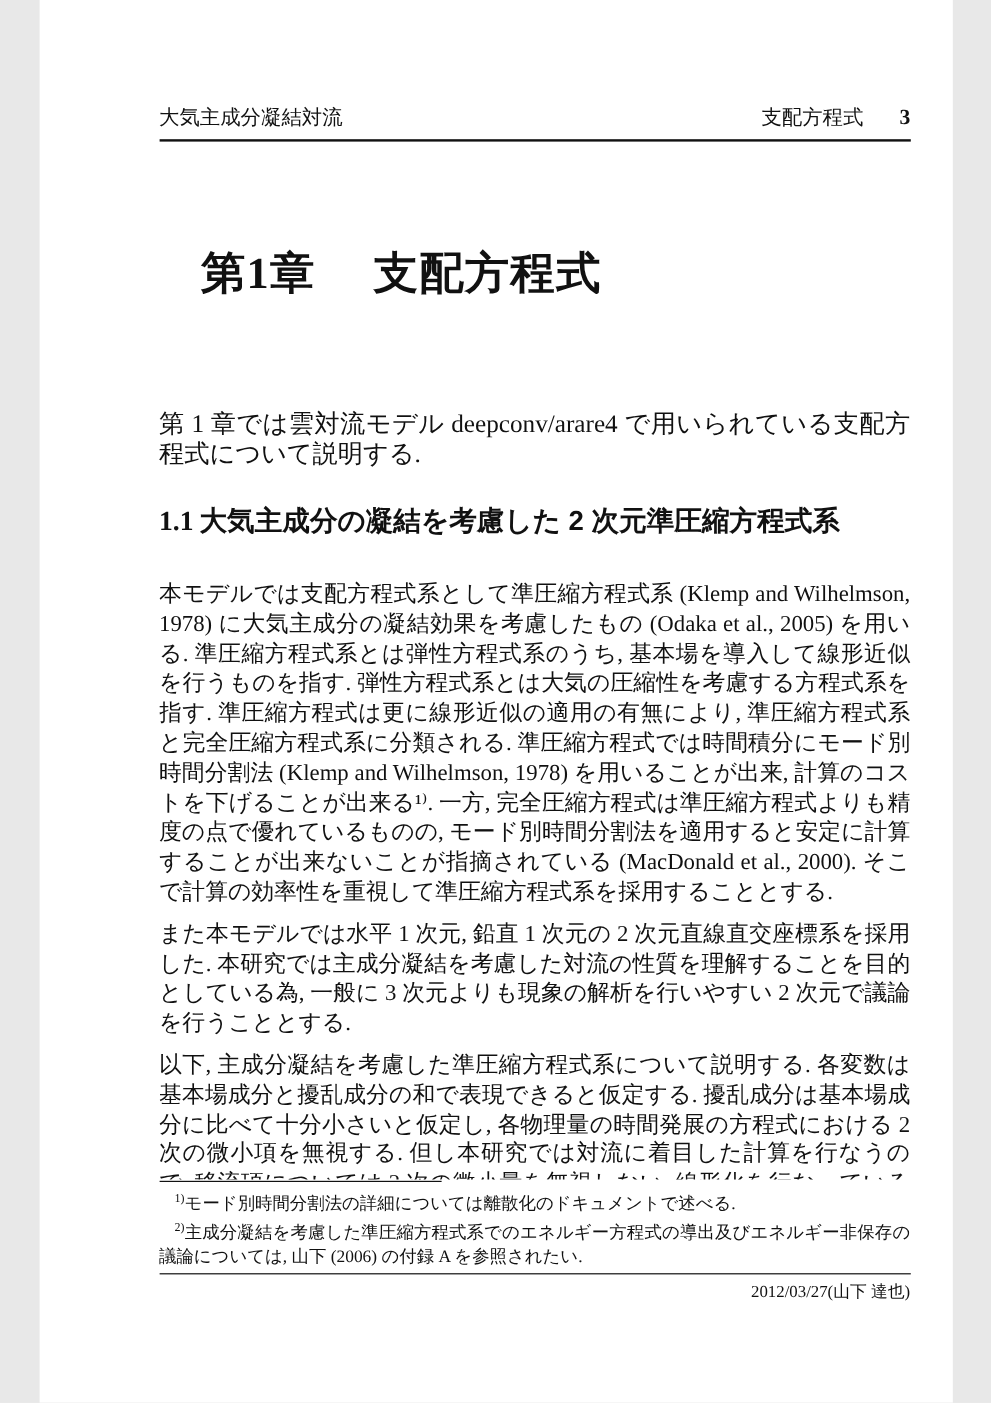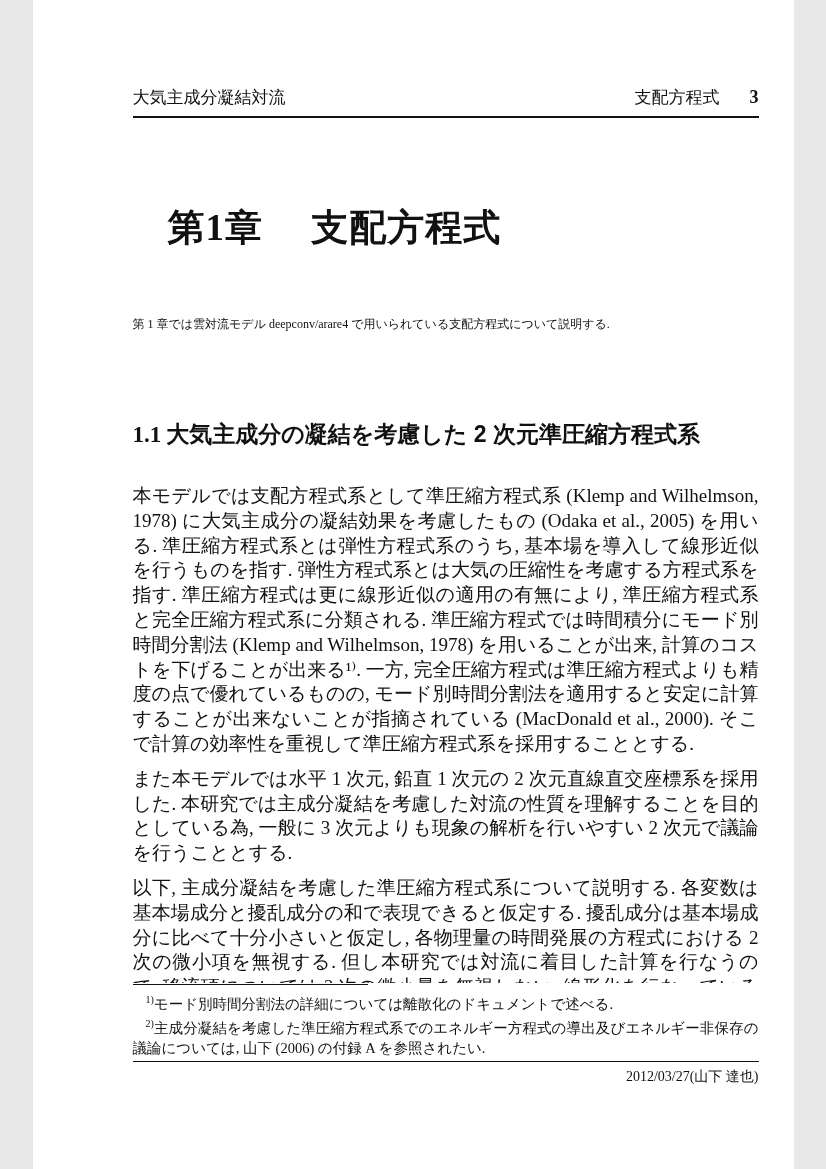--- a/index.html
+++ b/index.html
@@ -51,23 +51,23 @@
     margin-left: 24px;
   }
   .chapter .chap-number {
     font-family: "Liberation Serif", "DejaVu Serif", serif;
   }
   .chapter .chap-title { margin-left: 37px; }
   
   .intro {
     position: absolute;
     left: 100px;
-    top: 312px;
+    top: 341px;
     width: 626px;
-    font-size: 12px;
+    font-size: 21px;
     line-height: 25px;
     text-align: justify;
     margin: 0;
   }
   
   .section-heading {
     position: absolute;
     left: 100px;
     top: 419px;
     width: 680px;

